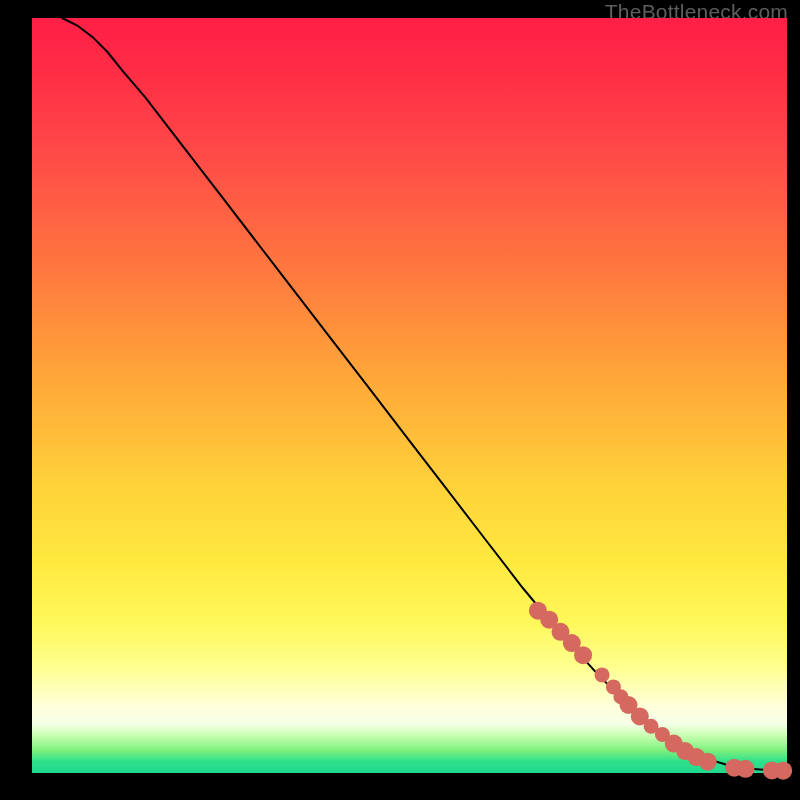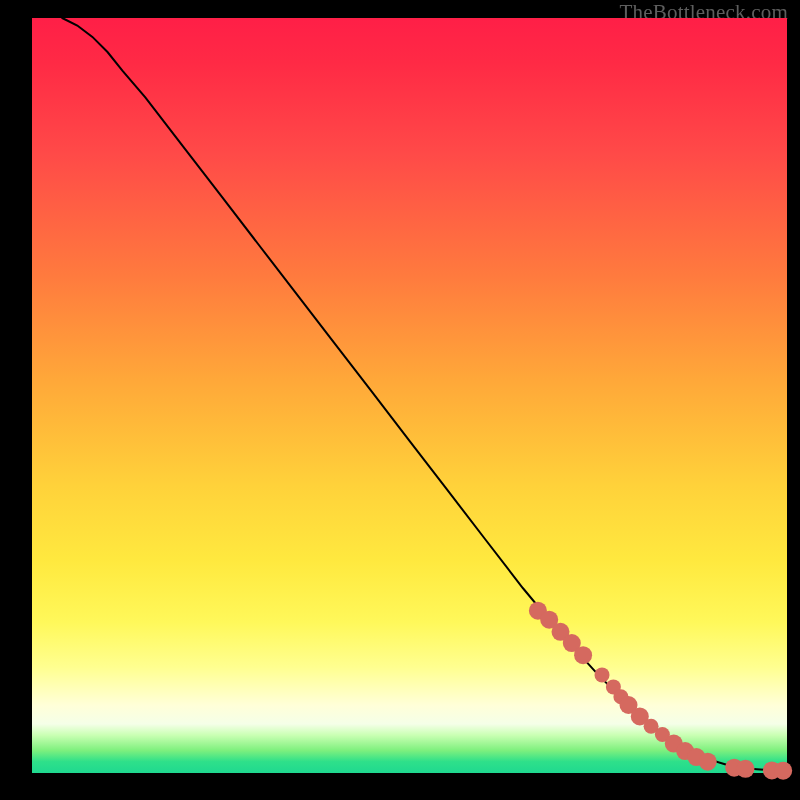--- a/index.html
+++ b/index.html
@@ -44,21 +44,20 @@
     );
   }
   .watermark {
     position: absolute;
     top: 0px;
     right: 12px;
     color: #5e5e5e;
     font-size: 21px;
     letter-spacing: 0.2px;
     user-select: none;
-    font-family: Liberation Serif, serif;
   }
   svg.overlay {
     position: absolute;
     left: 0;
     top: 0;
     width: 755px;
     height: 755px;
     overflow: visible;
   }
 </style>

